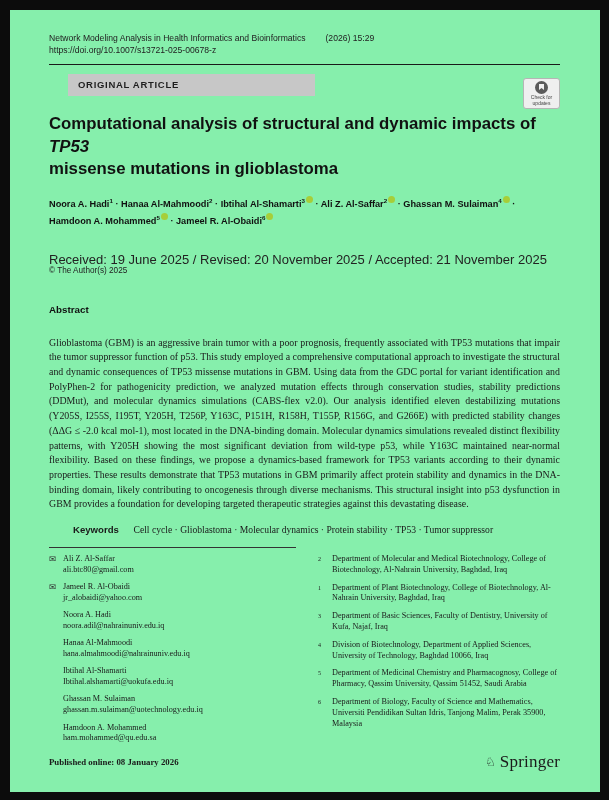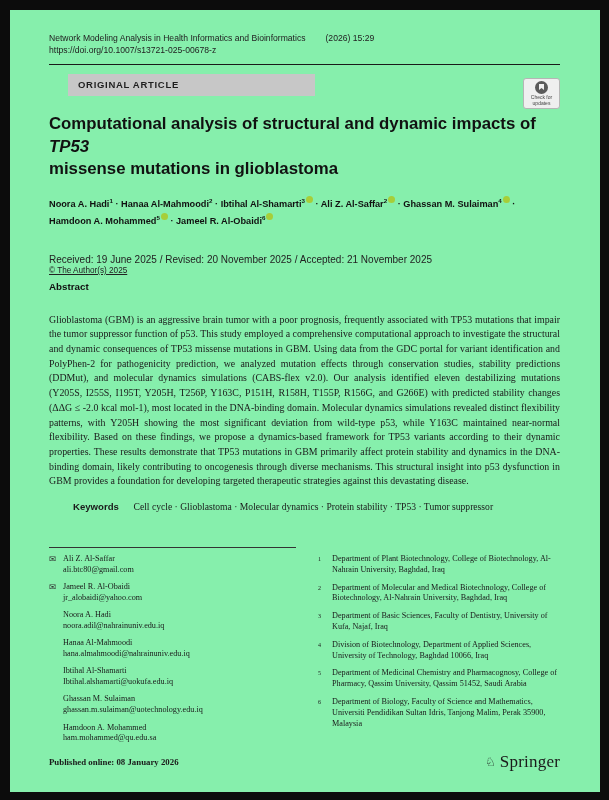--- a/index.html
+++ b/index.html
@@ -32,25 +32,25 @@
   
   .title { margin-top:17px; font-size:16.8px; font-weight:bold; line-height:22.5px; color:#111; }
   .title em { font-style:italic; }
   .authors { margin-top:13px; font-size:9.2px; font-weight:bold; line-height:14px;
              color:#111; max-width:511px; }
   .authors sup { font-size:6.2px; font-weight:bold; }
   .orcid { display:inline-block; width:7px; height:7px; border-radius:50%;
            background:#a6ce39; vertical-align:4px; margin-left:1px; }
   .sep { font-weight:bold; }
 
-  .dates { margin-top:26px; font-size:10px; line-height:11.5px; color:#222; }
-  .copyright { font-size:8.2px; line-height:11.5px; color:#222;text-decoration:underline; }
+  .dates { margin-top:26px; font-size:13px; line-height:11.5px; color:#222; }
+  .copyright { font-size:8.2px; line-height:11.5px; color:#222; }
 
   
-  .abs-head { margin-top:4px; font-size:9.8px; font-weight:bold; color:#111; }
+  .abs-head { margin-top:27px; font-size:9.8px; font-weight:bold; color:#111; }
   .abs-body { margin-top:21px; font-family:"Liberation Serif", serif; font-size:9.9px;
               line-height:14.7px; text-align:justify; color:#1a1a1a; }
   .keywords { margin-top:12px; font-size:9.6px; color:#1a1a1a; }
   .keywords .kw-label { font-weight:bold; font-family:"Liberation Sans", sans-serif;padding-left:24px; }
   .keywords .kw-items { font-family:Liberation Serif, serif; margin-left:12px; }
 
   
   .footnotes { position:absolute; left:39px; top:537px; width:511px;
                font-family:"Liberation Serif", serif; }
   .fn-rule { border:none; border-top:1px solid #333; width:247px; margin-bottom:6px; }
@@ -161,22 +161,22 @@
             </div>
             <div class="contact">
               <span class="mail-icon"></span>
               <span>
                 <div class="cname">Hamdoon A. Mohammed</div>
                 <div class="cemail">ham.mohammed@qu.edu.sa</div>
               </span>
             </div>
           </div>
         <div class="fn-right">
+            <div class="affil"><sup>2</sup><span>Department of Molecular and Medical Biotechnology, College of Biotechnology, Al-Nahrain University, Baghdad, Iraq</span></div>
             <div class="affil"><sup>1</sup><span>Department of Plant Biotechnology, College of Biotechnology, Al-Nahrain University, Baghdad, Iraq</span></div>
-            <div class="affil"><sup>2</sup><span>Department of Molecular and Medical Biotechnology, College of Biotechnology, Al-Nahrain University, Baghdad, Iraq</span></div>
             <div class="affil"><sup>3</sup><span>Department of Basic Sciences, Faculty of Dentistry, University of Kufa, Najaf, Iraq</span></div>
             <div class="affil"><sup>4</sup><span>Division of Biotechnology, Department of Applied Sciences, University of Technology, Baghdad 10066, Iraq</span></div>
             <div class="affil"><sup>5</sup><span>Department of Medicinal Chemistry and Pharmacognosy, College of Pharmacy, Qassim University, Qassim 51452, Saudi Arabia</span></div>
             <div class="affil"><sup>6</sup><span>Department of Biology, Faculty of Science and Mathematics, Universiti Pendidikan Sultan Idris, Tanjong Malim, Perak 35900, Malaysia</span></div>
           </div>
       </div>
     </div>
 
     <div class="published">Published online: 08 January 2026</div>
 

